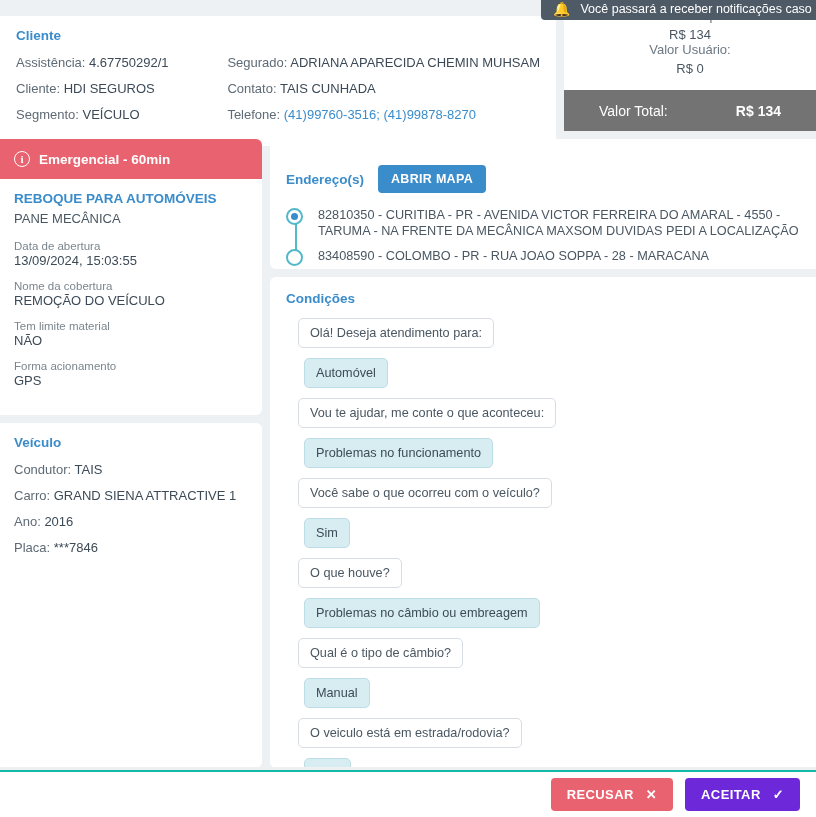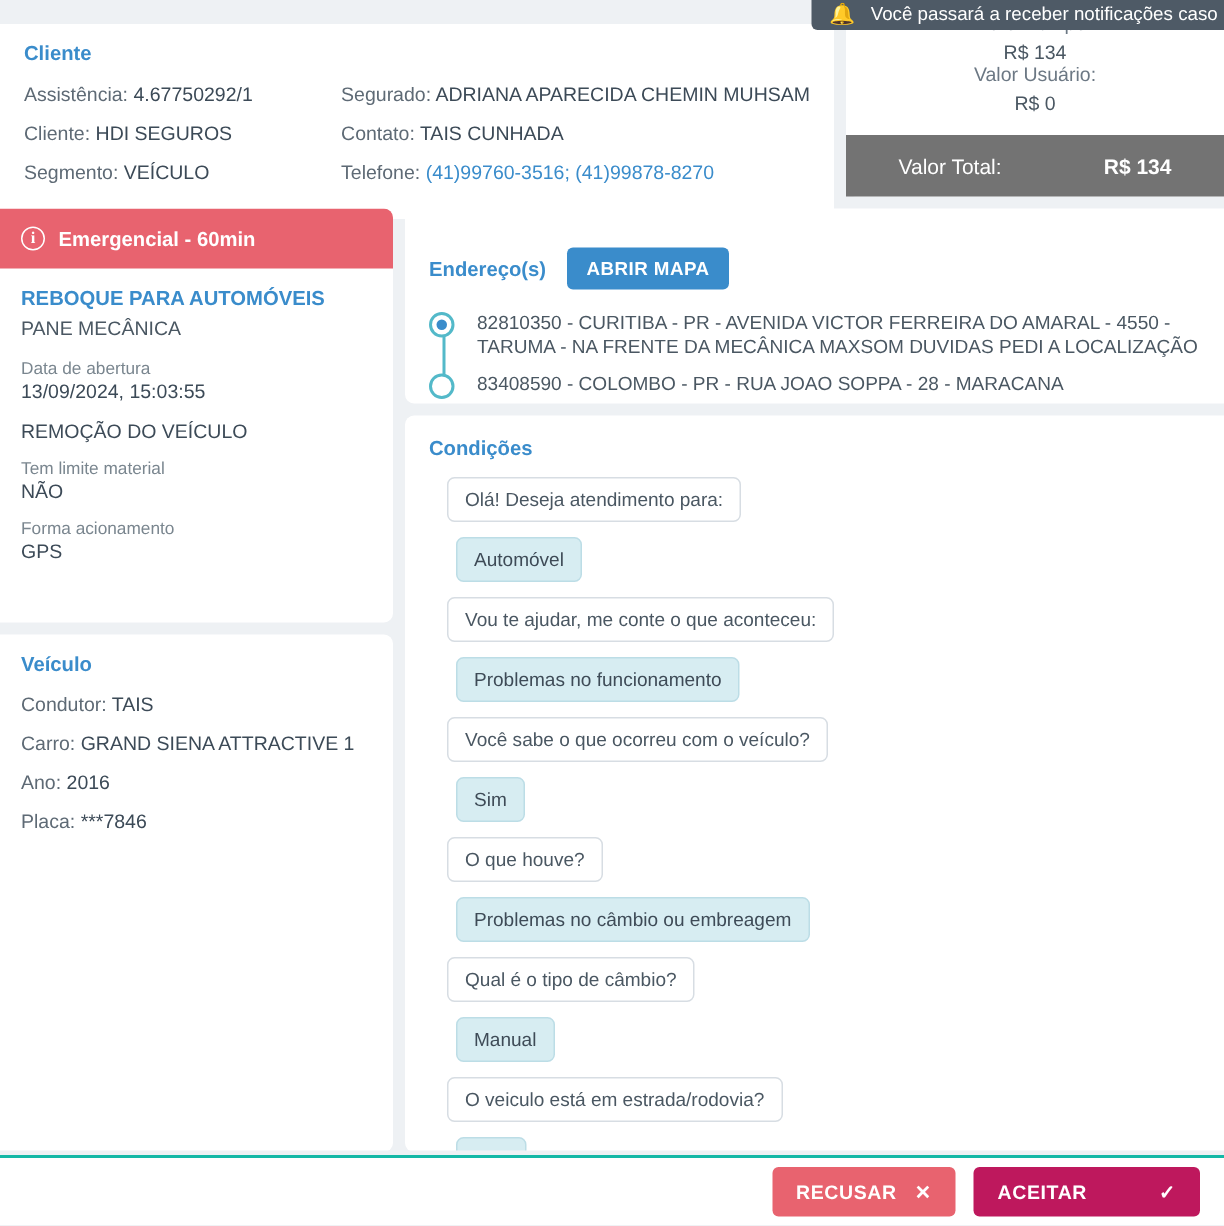--- a/index.html
+++ b/index.html
@@ -298,21 +298,21 @@
     letter-spacing: .4px;
     padding: 9px 16px;
     margin-left: 12px;
     cursor: pointer;
     display: inline-flex;
     align-items: center;
     font-family: "Liberation Sans", sans-serif;
   }
   .btn .ico { margin-left: 12px; font-size: 13px; }
   .btn-refuse { background: #e8636f; }
-  .btn-accept { background: #be185d; gap: 36px; }
+  .btn-accept { background: #6d28d9; }
 
   .bottom-strip {
     position: absolute;
     left: 0; bottom: 49px;
     width: 816px; height: 1px;
     background: #eef1f4;
   }
 </style>
 </head>
 <body>
@@ -378,20 +378,21 @@
       <span class="info-ico">i</span>
       <span>Emergencial - 60min</span>
     </div>
     <div class="service-body">
       <div class="svc-title">REBOQUE PARA AUTOMÓVEIS</div>
       <div class="svc-sub">PANE MECÂNICA</div>
 
       <div class="field-label">Data de abertura</div>
       <div class="field-value">13/09/2024, 15:03:55</div>
 
+      <div class="field-label">Nome da cobertura</div>
       <div class="field-value">REMOÇÃO DO VEÍCULO</div>
 
       <div class="field-label">Tem limite material</div>
       <div class="field-value">NÃO</div>
 
       <div class="field-label">Forma acionamento</div>
       <div class="field-value">GPS</div>
     </div>
   </div>
 

